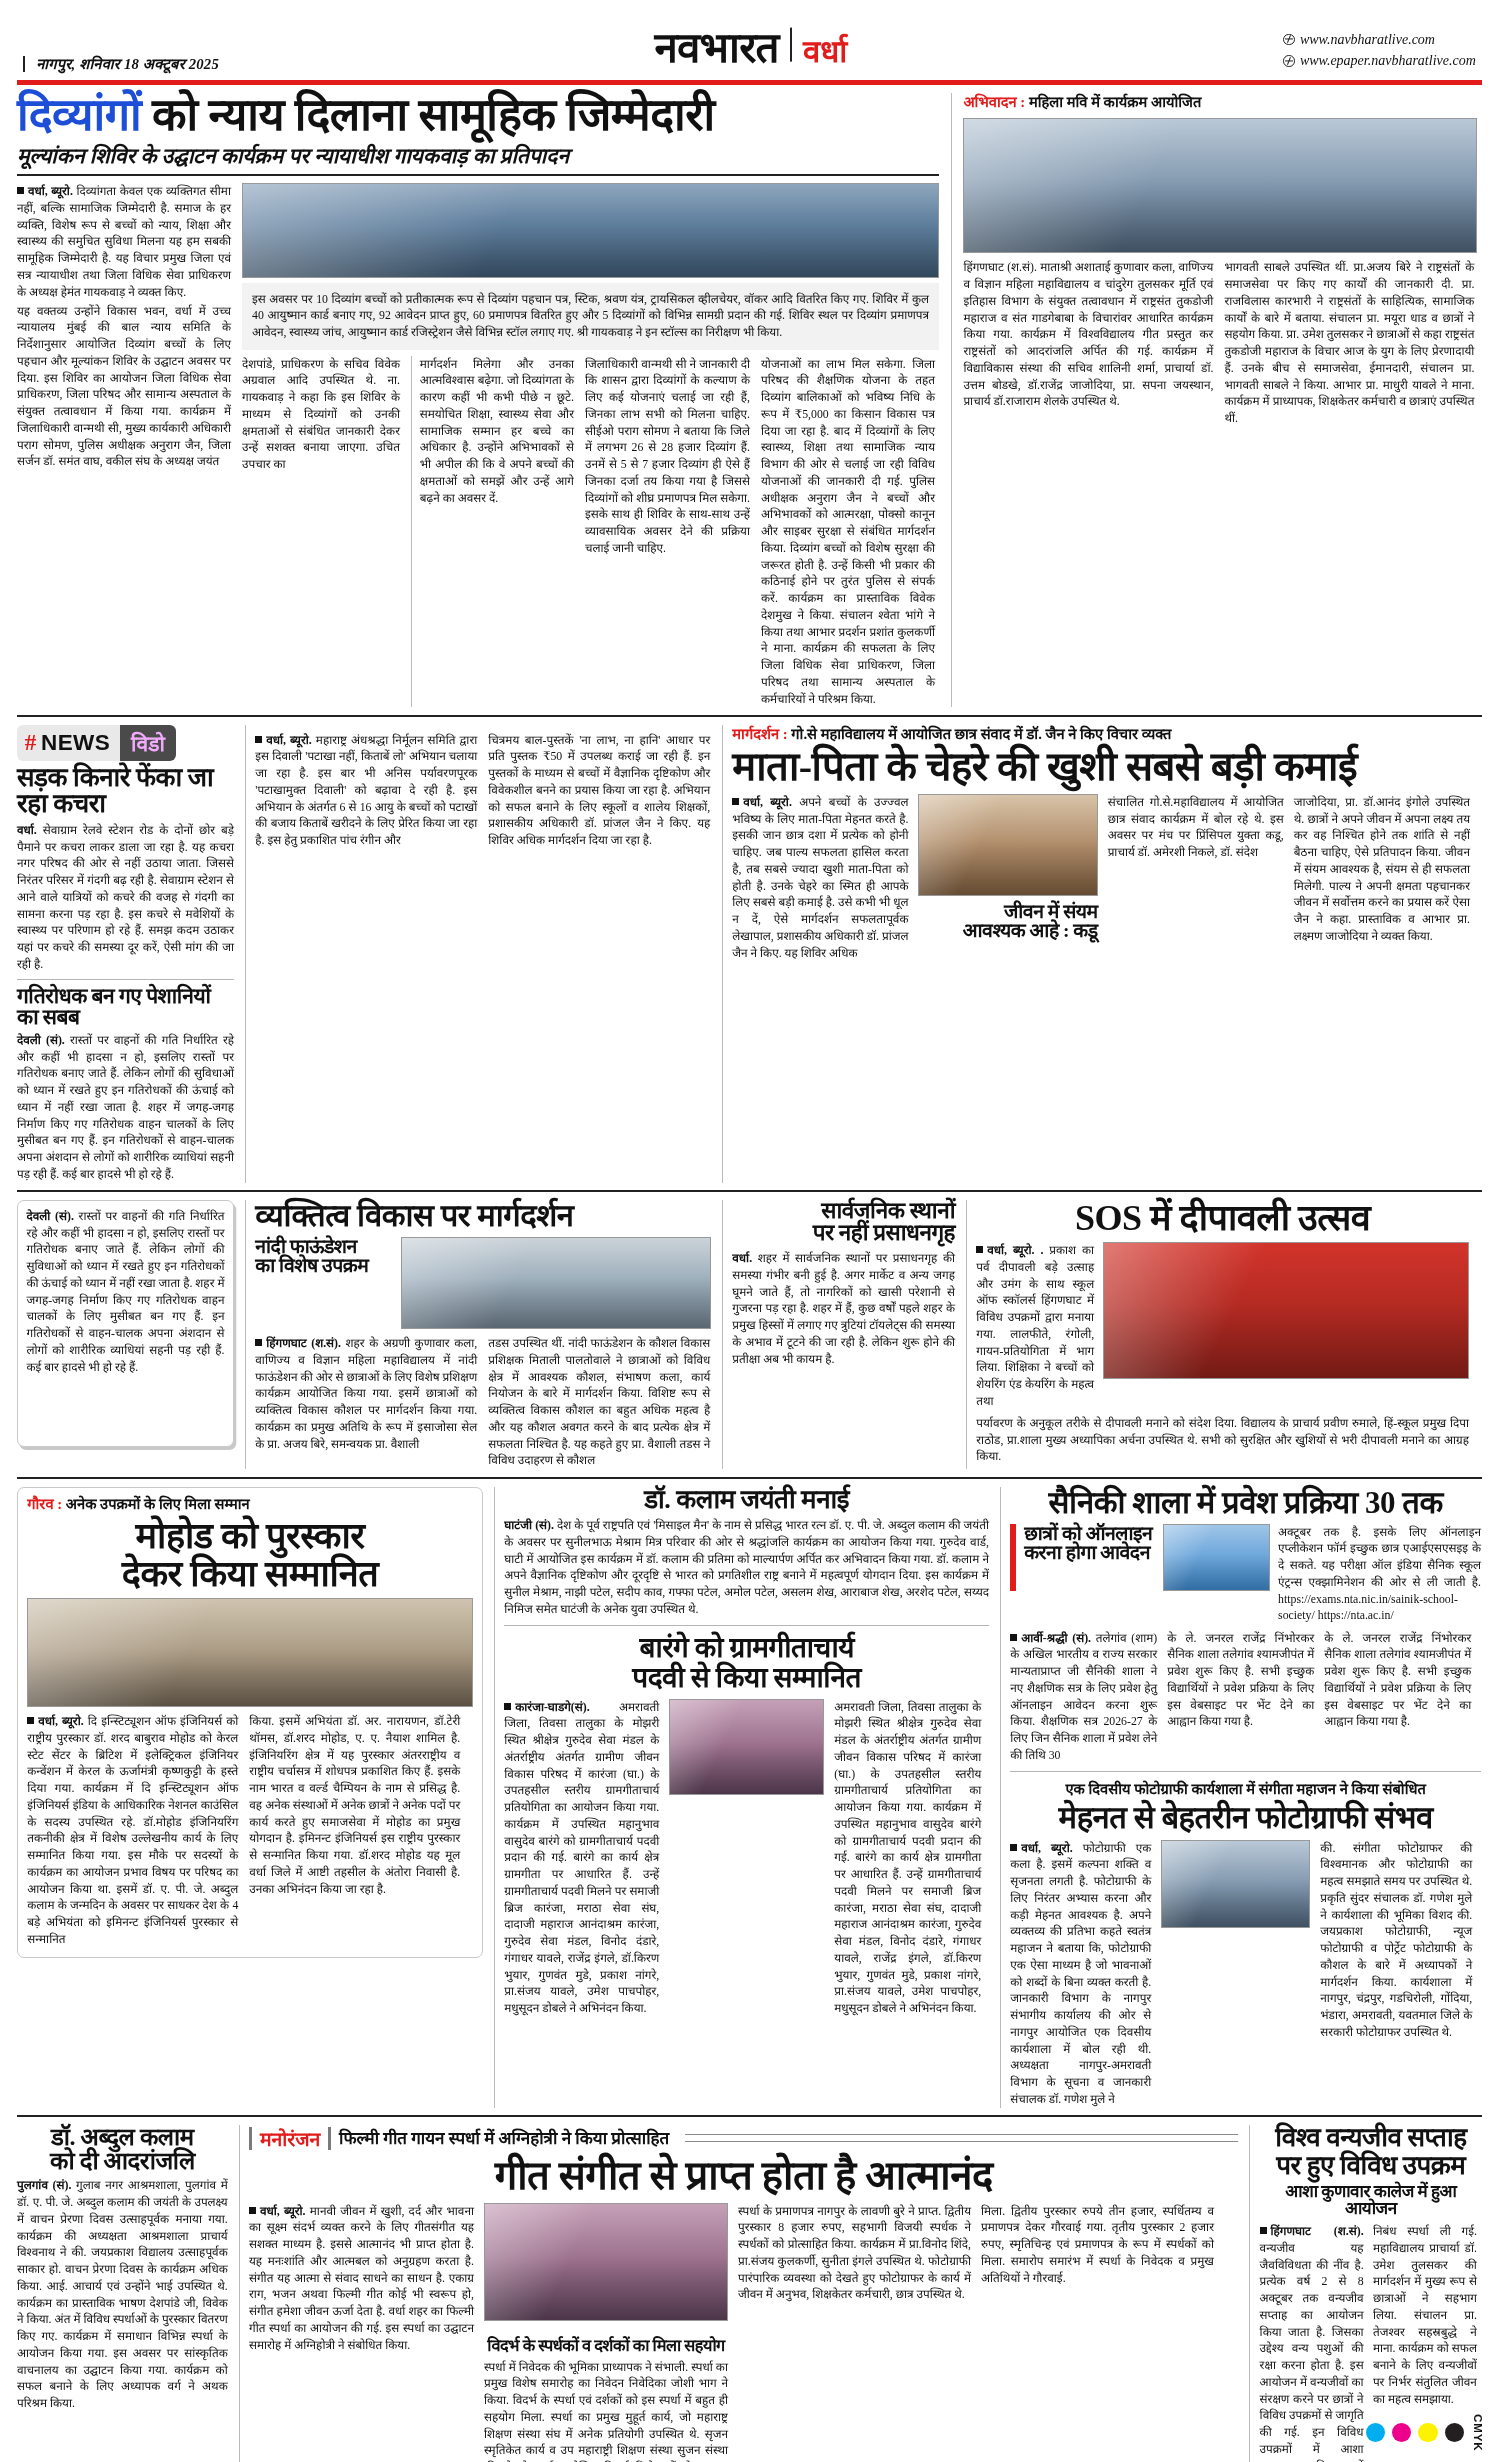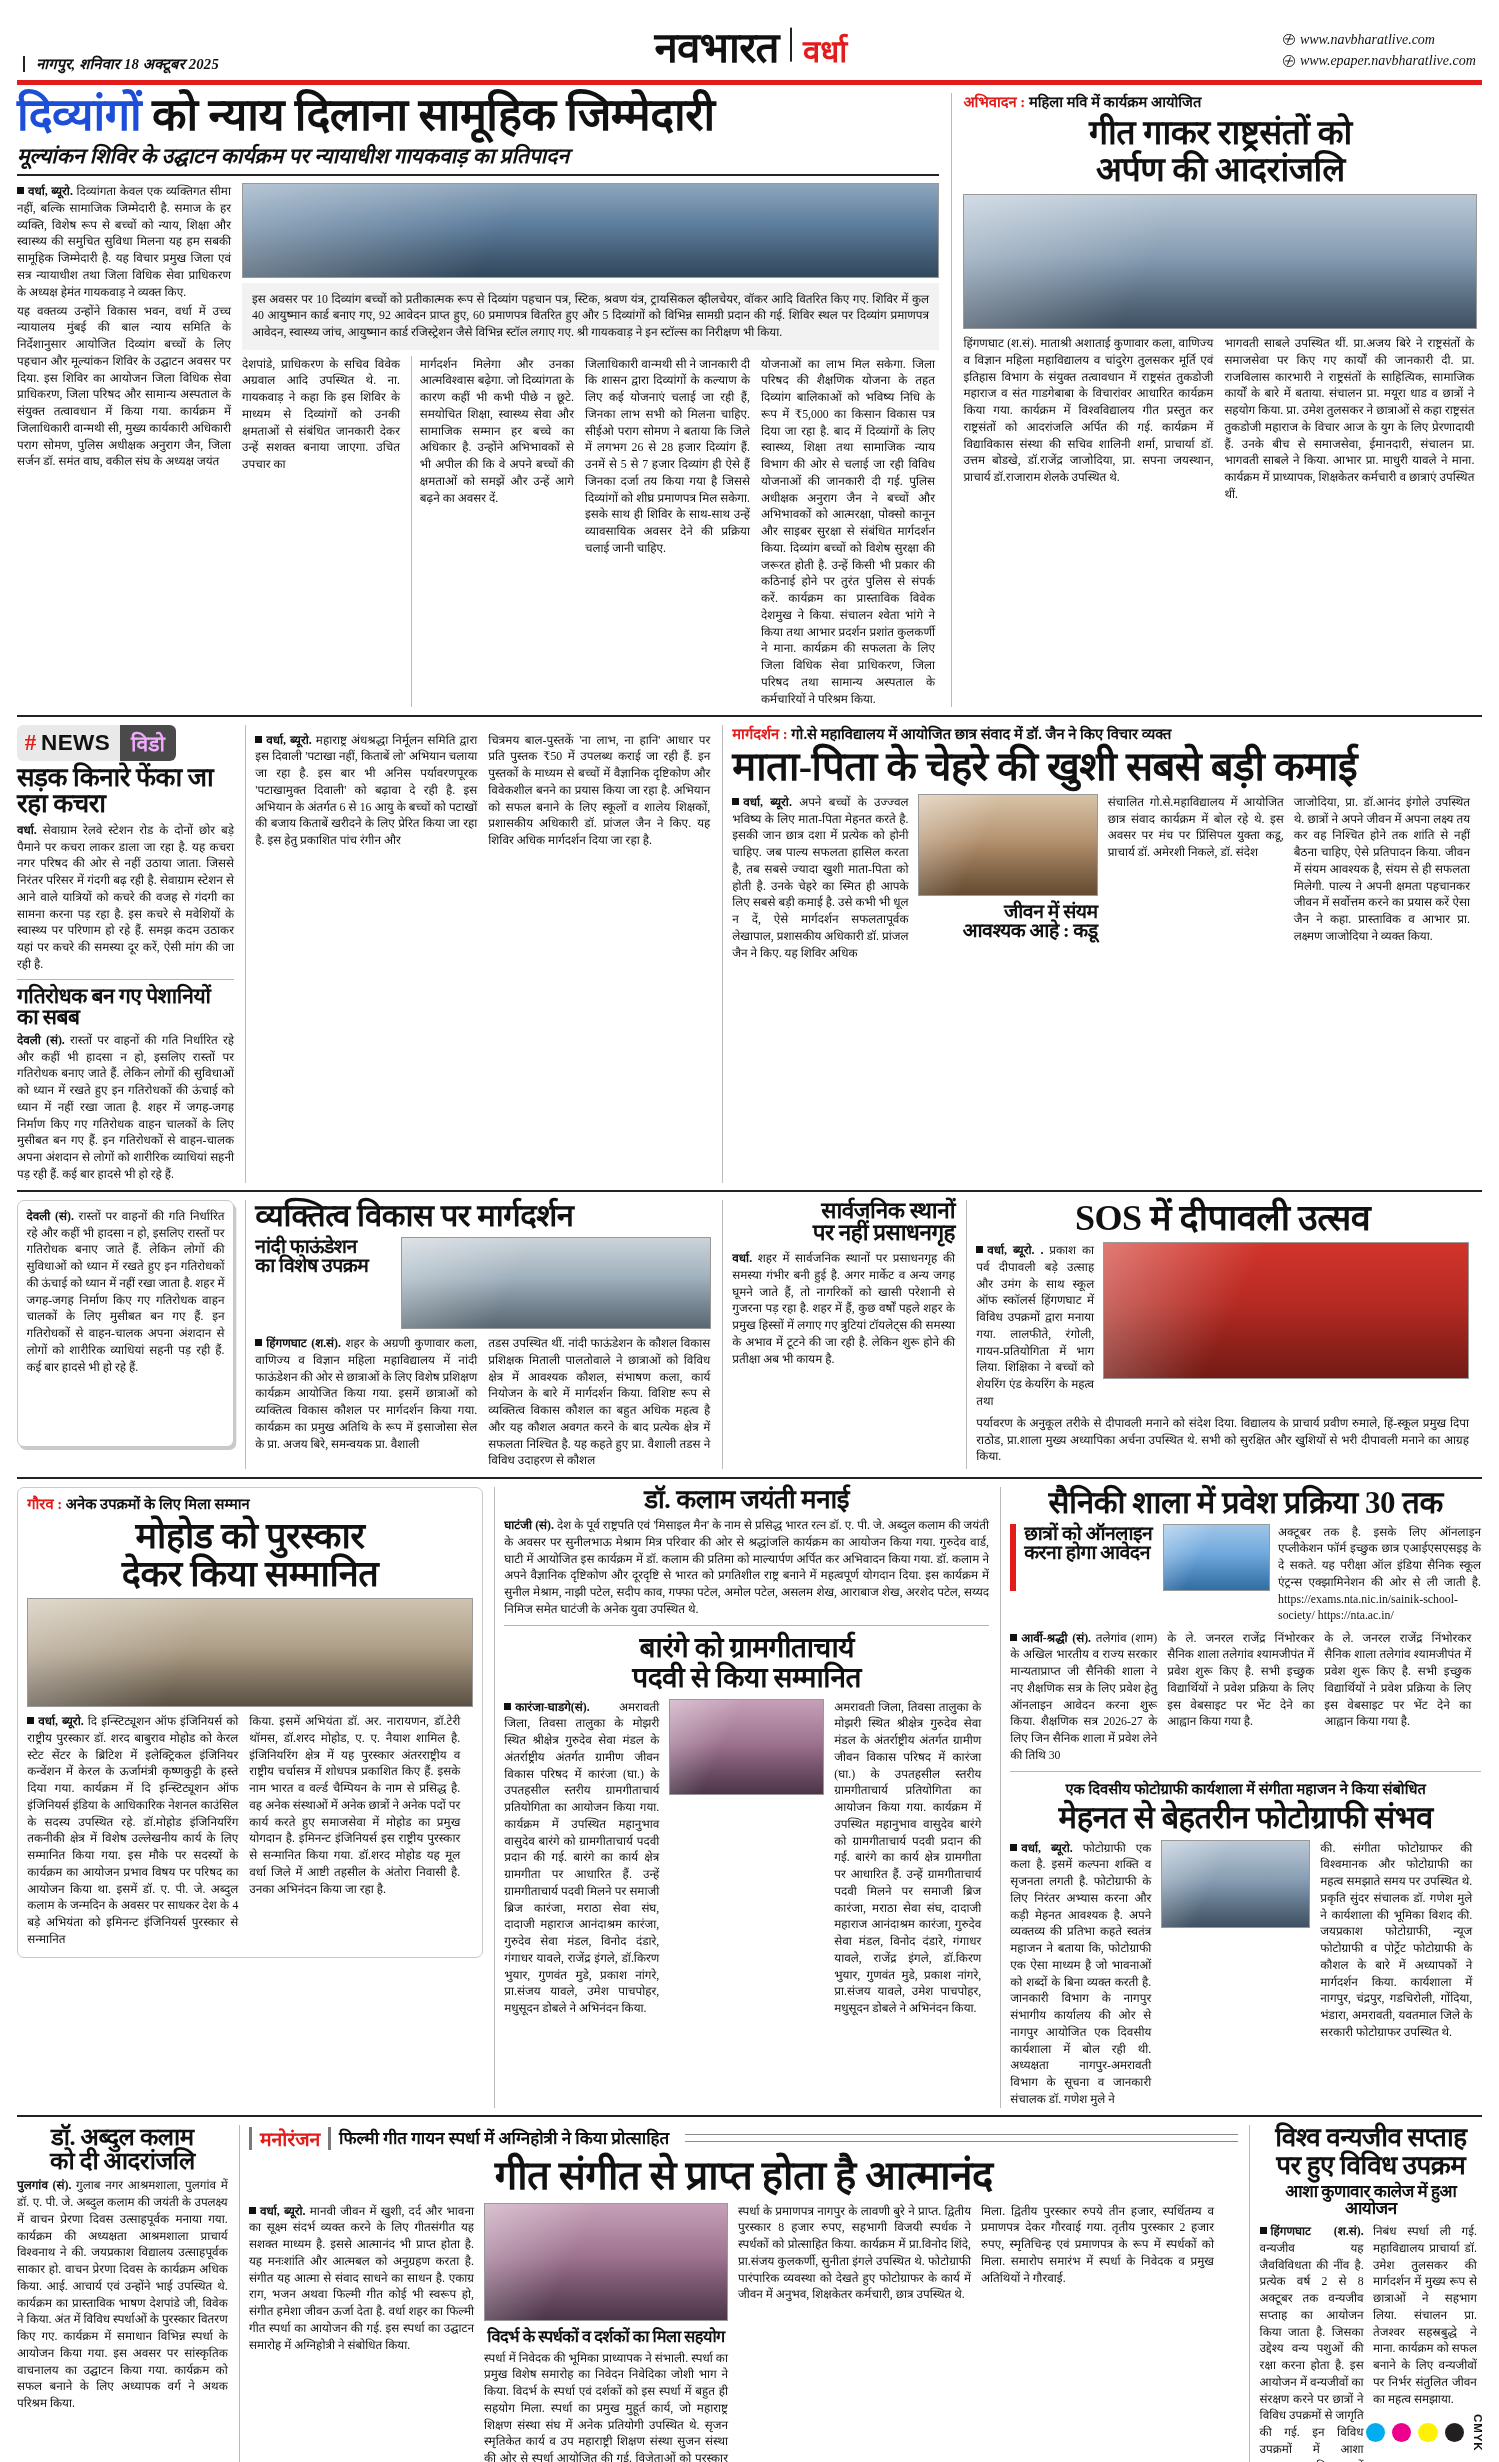--- a/index.html
+++ b/index.html
@@ -141,24 +141,20 @@
             <div style="width:174px;" class="body"><span>योजनाओं का लाभ मिल सकेगा. जिला परिषद की शैक्षणिक योजना के तहत दिव्यांग बालिकाओं को भविष्य निधि के रूप में ₹5,000 का किसान विकास पत्र दिया जा रहा है. बाद में दिव्यांगों के लिए स्वास्थ्य, शिक्षा तथा सामाजिक न्याय विभाग की ओर से चलाई जा रही विविध योजनाओं की जानकारी दी गई.</span> <span>पुलिस अधीक्षक अनुराग जैन ने बच्चों और अभिभावकों को आत्मरक्षा, पोक्सो कानून और साइबर सुरक्षा से संबंधित मार्गदर्शन किया. दिव्यांग बच्चों को विशेष सुरक्षा की जरूरत होती है. उन्हें किसी भी प्रकार की कठिनाई होने पर तुरंत पुलिस से संपर्क करें. कार्यक्रम का प्रास्ताविक विवेक देशमुख ने किया. संचालन श्वेता भांगे ने किया तथा आभार प्रदर्शन प्रशांत कुलकर्णी ने माना. कार्यक्रम की सफलता के लिए जिला विधिक सेवा प्राधिकरण, जिला परिषद तथा सामान्य अस्पताल के कर्मचारियों ने परिश्रम किया.</span></div>
           </div>
         </div>
       </div>
     </div>
 
     <div class="lead-right vline" style="padding-left:11px;">
       <div class="kicker">
         <span class="k-red">अभिवादन :</span><span> महिला मवि में कार्यक्रम आयोजित</span>
       </div>
-      <h2 class="hl" style="font-size:34px; margin-top:4.7px; text-align:center;">
-        <div>गीत गाकर राष्ट्रसंतों को</div>
-        <div style="margin-top:3.1px;">अर्पण की आदरांजलि</div>
-      </h2>
       <div class="photo ph-b" style="width:100%; height:135px; margin-top:7px; border:0.8px solid #999;"></div>
       <div style="display:flex; gap:11px; margin-top:6.2px;">
         <div style="width:250px;" class="body">हिंगणघाट (श.सं). माताश्री अशाताई कुणावार कला, वाणिज्य व विज्ञान महिला महाविद्यालय व चांदुरेग तुलसकर मूर्ति एवं इतिहास विभाग के संयुक्त तत्वावधान में राष्ट्रसंत तुकडोजी महाराज व संत गाडगेबाबा के विचारांवर आधारित कार्यक्रम किया गया. कार्यक्रम में विश्वविद्यालय गीत प्रस्तुत कर राष्ट्रसंतों को आदरांजलि अर्पित की गई. कार्यक्रम में विद्याविकास संस्था की सचिव शालिनी शर्मा, प्राचार्या डॉ. उत्तम बोडखे, डॉ.राजेंद्र जाजोदिया, प्रा. सपना जयस्थान, प्राचार्य डॉ.राजाराम शेलके उपस्थित थे.</div>
         <div style="width:250px;" class="body">भागवती साबले उपस्थित थीं. प्रा.अजय बिरे ने राष्ट्रसंतों के समाजसेवा पर किए गए कार्यों की जानकारी दी. प्रा. राजविलास कारभारी ने राष्ट्रसंतों के साहित्यिक, सामाजिक कार्यों के बारे में बताया. संचालन प्रा. मयूरा धाड व छात्रों ने सहयोग किया. प्रा. उमेश तुलसकर ने छात्राओं से कहा राष्ट्रसंत तुकडोजी महाराज के विचार आज के युग के लिए प्रेरणादायी हैं. उनके बीच से समाजसेवा, ईमानदारी, संचालन प्रा. भागवती साबले ने किया. आभार प्रा. माधुरी यावले ने माना. कार्यक्रम में प्राध्यापक, शिक्षकेतर कर्मचारी व छात्राएं उपस्थित थीं.</div>
       </div>
     </div>
   </div>
 
   <div class="hr-blk" style="margin-top:7.8px;"></div>
 
@@ -394,21 +390,21 @@
           <span class="kicker" style="font-size:17px;">फिल्मी गीत गायन स्पर्धा में अग्निहोत्री ने किया प्रोत्साहित</span>
           <span style="flex:1; border-top:1.6px solid #8a8a8a; border-bottom:1.6px solid #8a8a8a; height:7.8px; margin-left:7.8px;"></span>
         </div>
         <h2 class="hl hl-52" style="text-align:center; margin-top:3.9px;">गीत संगीत से प्राप्त होता है आत्मानंद</h2>
         <div style="display:flex; gap:10px; margin-top:7px;">
           <div style="width:225px;" class="body">
             <span class="bullet"></span><span class="by">वर्धा, ब्यूरो.</span> <span>मानवी जीवन में खुशी, दर्द और भावना का सूक्ष्म संदर्भ व्यक्त करने के लिए गीतसंगीत यह सशक्त माध्यम है. इससे आत्मानंद भी प्राप्त होता है. यह मनःशांति और आत्मबल को अनुग्रहण करता है. संगीत यह आत्मा से संवाद साधने का साधन है. एकाग्र राग, भजन अथवा फिल्मी गीत कोई भी स्वरूप हो, संगीत हमेशा जीवन ऊर्जा देता है. वर्धा शहर का फिल्मी गीत स्पर्धा का आयोजन की गई. इस स्पर्धा का उद्घाटन समारोह में अग्निहोत्री ने संबोधित किया.</span>
           </div>
           <div style="width:244px;">
             <div class="photo ph-stage" style="width:100%; height:118px; border:0.8px solid #999;"></div>
-            <div class="hl" style="font-size:16.3px; margin-top:8px; text-align:center;">विदर्भ के स्पर्धकों व दर्शकों का मिला सहयोग</div>
+            <div class="hl" style="font-size:16.3px; margin-top:17px; text-align:center;">विदर्भ के स्पर्धकों व दर्शकों का मिला सहयोग</div>
             <div class="body" style="margin-top:4.7px;">स्पर्धा में निवेदक की भूमिका प्राध्यापक ने संभाली. स्पर्धा का प्रमुख विशेष समारोह का निवेदन निवेदिका जोशी भाग ने किया. विदर्भ के स्पर्धा एवं दर्शकों को इस स्पर्धा में बहुत ही सहयोग मिला. स्पर्धा का प्रमुख मुहूर्त कार्य, जो महाराष्ट्र शिक्षण संस्था संघ में अनेक प्रतियोगी उपस्थित थे. सृजन स्मृतिकेत कार्य व उप महाराष्ट्री शिक्षण संस्था सुजन संस्था की ओर से स्पर्धा आयोजित की गई. विजेताओं को पुरस्कार वितरित किया गया. प्रा.विनोद शिंदे, डॉ.किरण भुयार, गुणवंत मुडे, प्रकाश नांगरे, प्रा.संजय यावले, उमेश पाचपोहर, मधुसूदन डोबले ने अभिनंदन किया.</div>
           </div>
           <div style="width:233px;" class="body">स्पर्धा के प्रमाणपत्र नागपुर के लावणी बुरे ने प्राप्त. द्वितीय पुरस्कार 8 हजार रुपए, सहभागी विजयी स्पर्धक ने स्पर्धकों को प्रोत्साहित किया. कार्यक्रम में प्रा.विनोद शिंदे, प्रा.संजय कुलकर्णी, सुनीता इंगले उपस्थित थे. फोटोग्राफी पारंपारिक व्यवस्था को देखते हुए फोटोग्राफर के कार्य में जीवन में अनुभव, शिक्षकेतर कर्मचारी, छात्र उपस्थित थे.</div>
           <div style="width:233px;" class="body">मिला. द्वितीय पुरस्कार रुपये तीन हजार, स्पर्धितम्य व प्रमाणपत्र देकर गौरवाई गया. तृतीय पुरस्कार 2 हजार रुपए, स्मृतिचिन्ह एवं प्रमाणपत्र के रूप में स्पर्धकों को मिला. समारोप समारंभ में स्पर्धा के निवेदक व प्रमुख अतिथियों ने गौरवाई.</div>
         </div>
       </div>
     </div>
 
     <div style="width:233px;" class="vline">
       <div style="padding-left:9.3px;">

